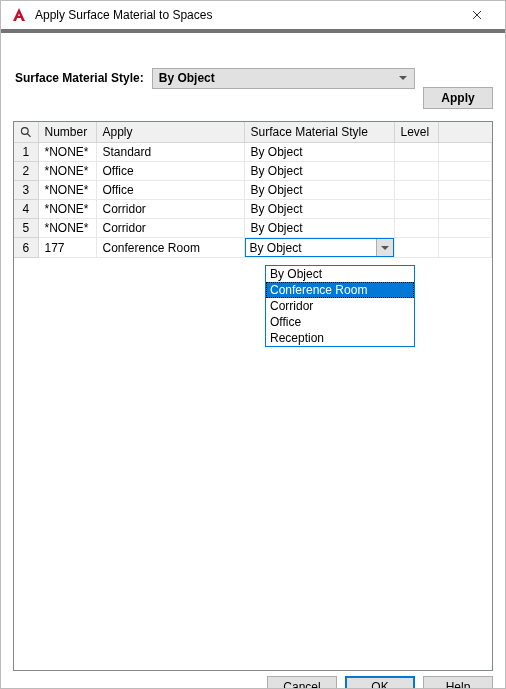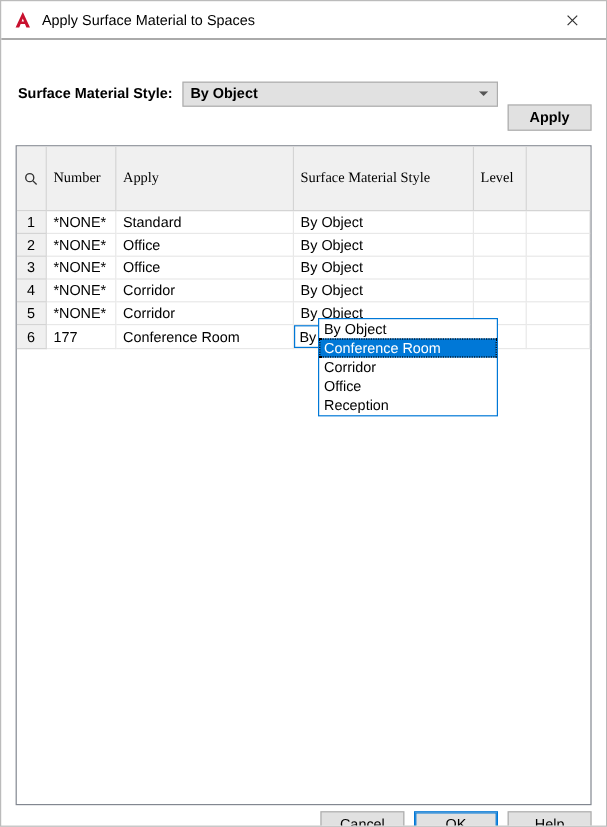--- a/index.html
+++ b/index.html
@@ -12,21 +12,21 @@
     height: 689px;
     overflow: hidden;
     border: 1px solid #bbb;
     position: relative;
   }
   .titlebar {
     display: flex;
     align-items: center;
     height: 32px;
     padding: 0 8px 0 10px;
-    border-bottom: 1px solid #737373;
+    border-bottom: 4px solid #737373;
   }
   .titlebar .app-icon {
     width: 16px; height: 16px;
     color: #c8102e;
     margin-right: 8px;
   }
   .titlebar .title {
     flex: 1;
     font-size: 12px;
     color: #000;
@@ -85,23 +85,22 @@
     border-collapse: collapse;
     width: 100%;
     table-layout: fixed;
   }
   table.grid th {
     background: #f0f0f0;
     border: 1px solid #d4d4d4;
     border-top: none;
     text-align: left;
     font-weight: normal;
-    padding: 19px 6px;
+    padding: 3px 6px;
     height: 20px;
-    font-family: Liberation Serif, serif;
   }
   table.grid th:first-child { border-left: none; }
   table.grid th:last-child { border-right: none; }
   table.grid td {
     border: 1px solid #e8e8e8;
     border-left: 1px solid #e8e8e8;
     padding: 2px 6px;
     height: 19px;
   }
   table.grid td:first-child { border-left: none; text-align: center;}

